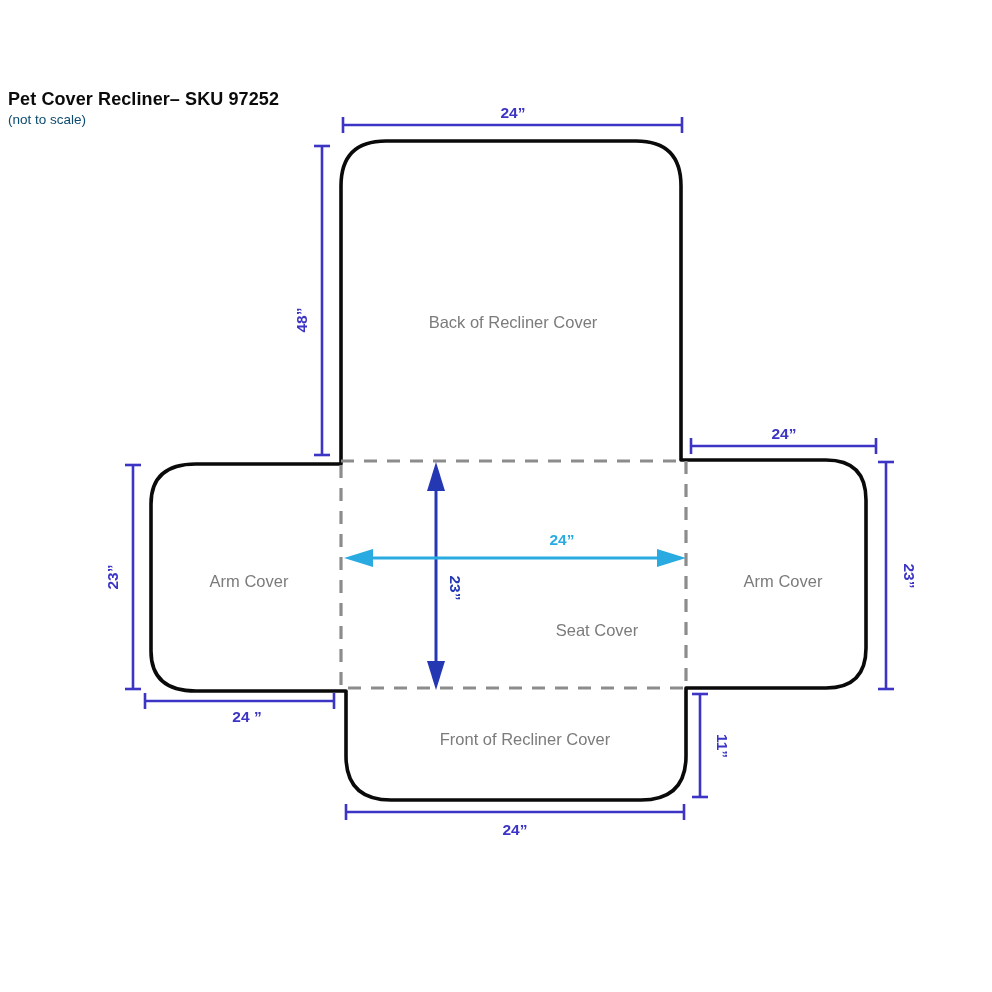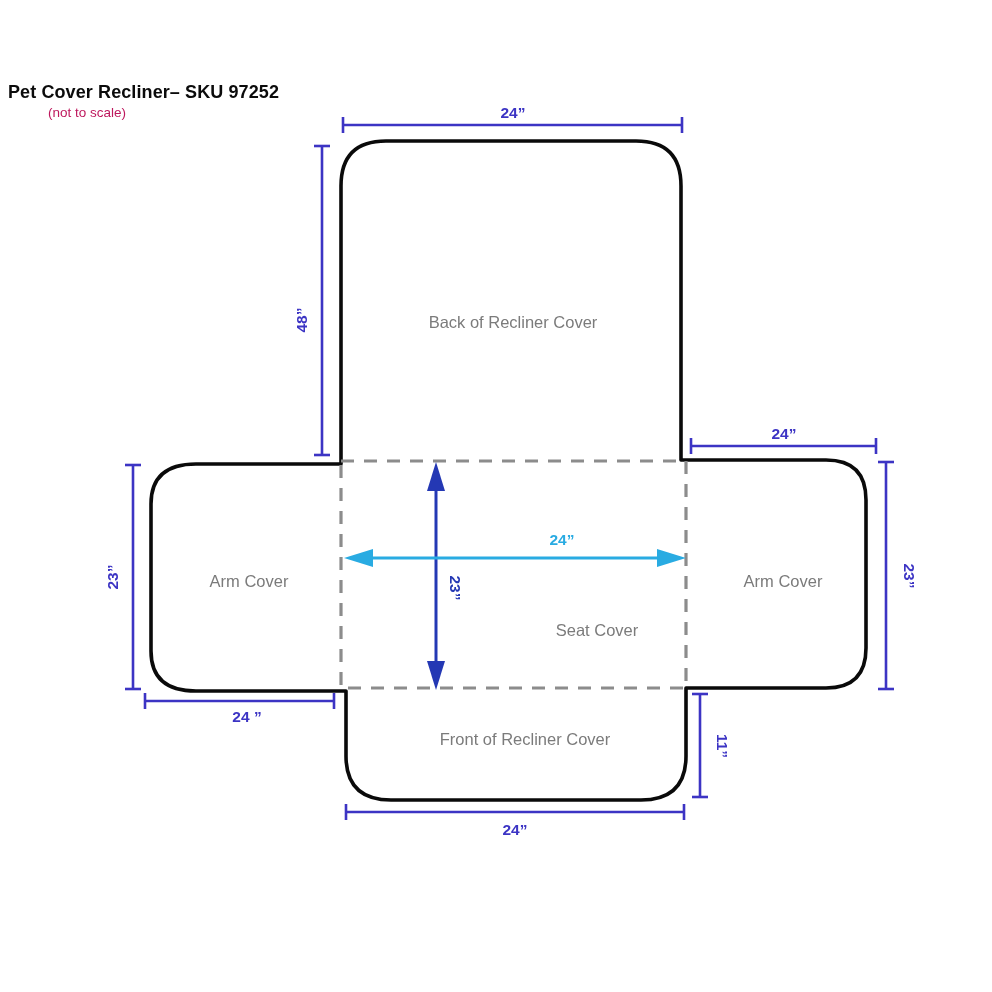--- a/index.html
+++ b/index.html
@@ -7,35 +7,34 @@
     position: relative;
     width: 992px;
     height: 992px;
     background: #ffffff;
     overflow: hidden;
     font-family: "Liberation Sans", sans-serif;
   }
   #header {
     position: absolute;
     left: 8px;
-    top: 83px;
+    top: 90px;
     z-index: 2;
   }
   .title {
     font-size: 18px;
     font-weight: bold;
     color: #0b0b0b;
     letter-spacing: 0.1px;
     line-height: 1.1;
   }
   .subtitle {
     font-size: 13.5px;
-    color: #be185d;
+    color: #0c4a6e;
     margin-top: 2px;
-    margin-left: 40px;
   }
   svg#diagram { position: absolute; left: 0; top: 0; }
   .outline {
     fill: none;
     stroke: var(--outline, #0a0a0a);
     stroke-width: 3.6;
     stroke-linejoin: round;
   }
   .dashed {
     fill: none;

